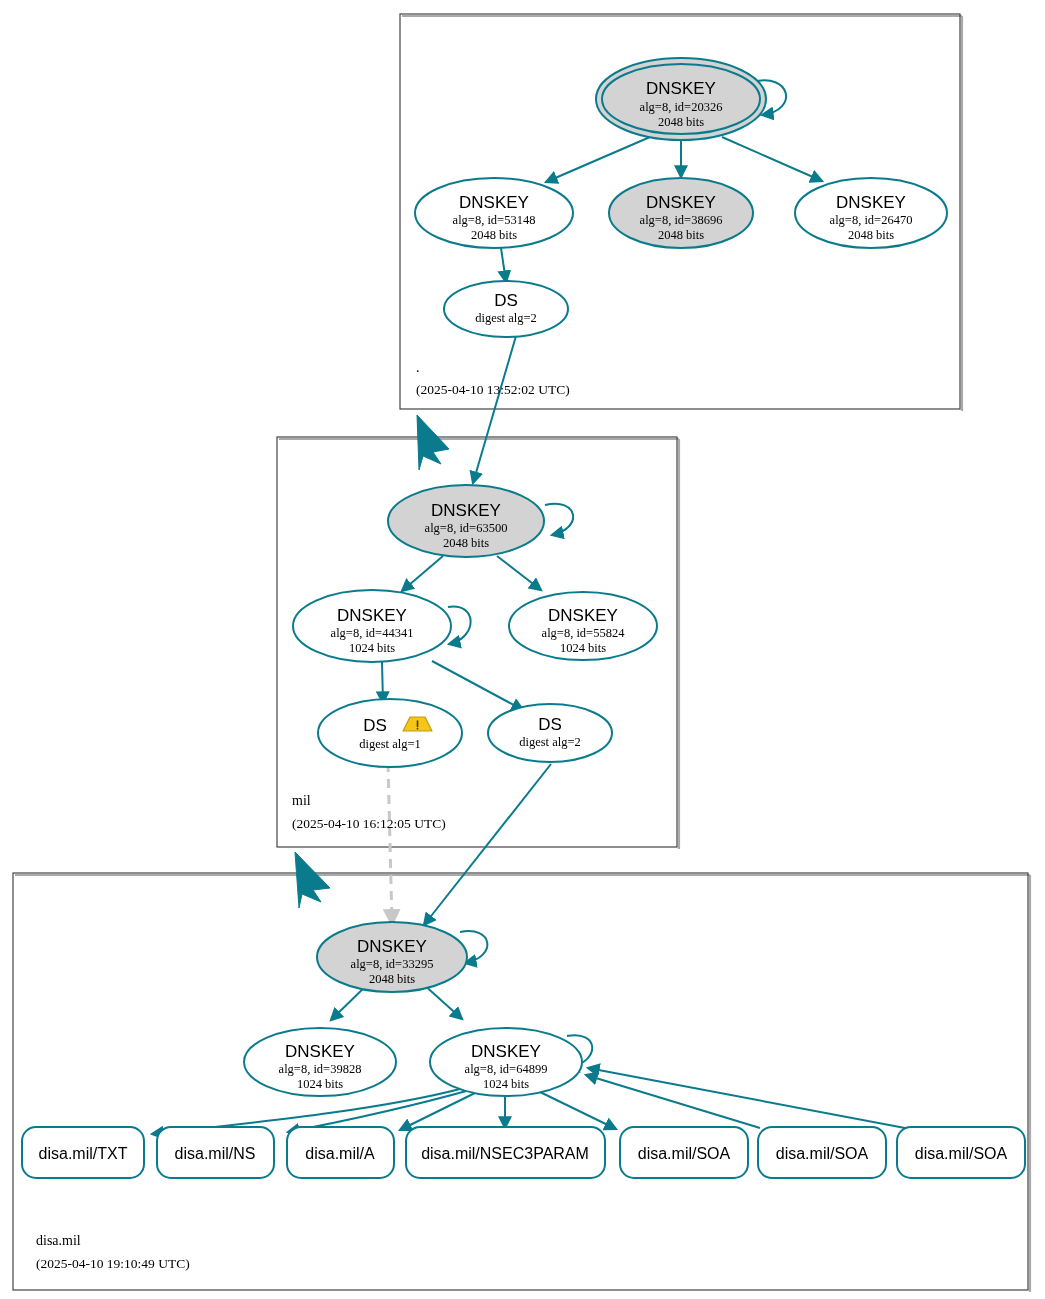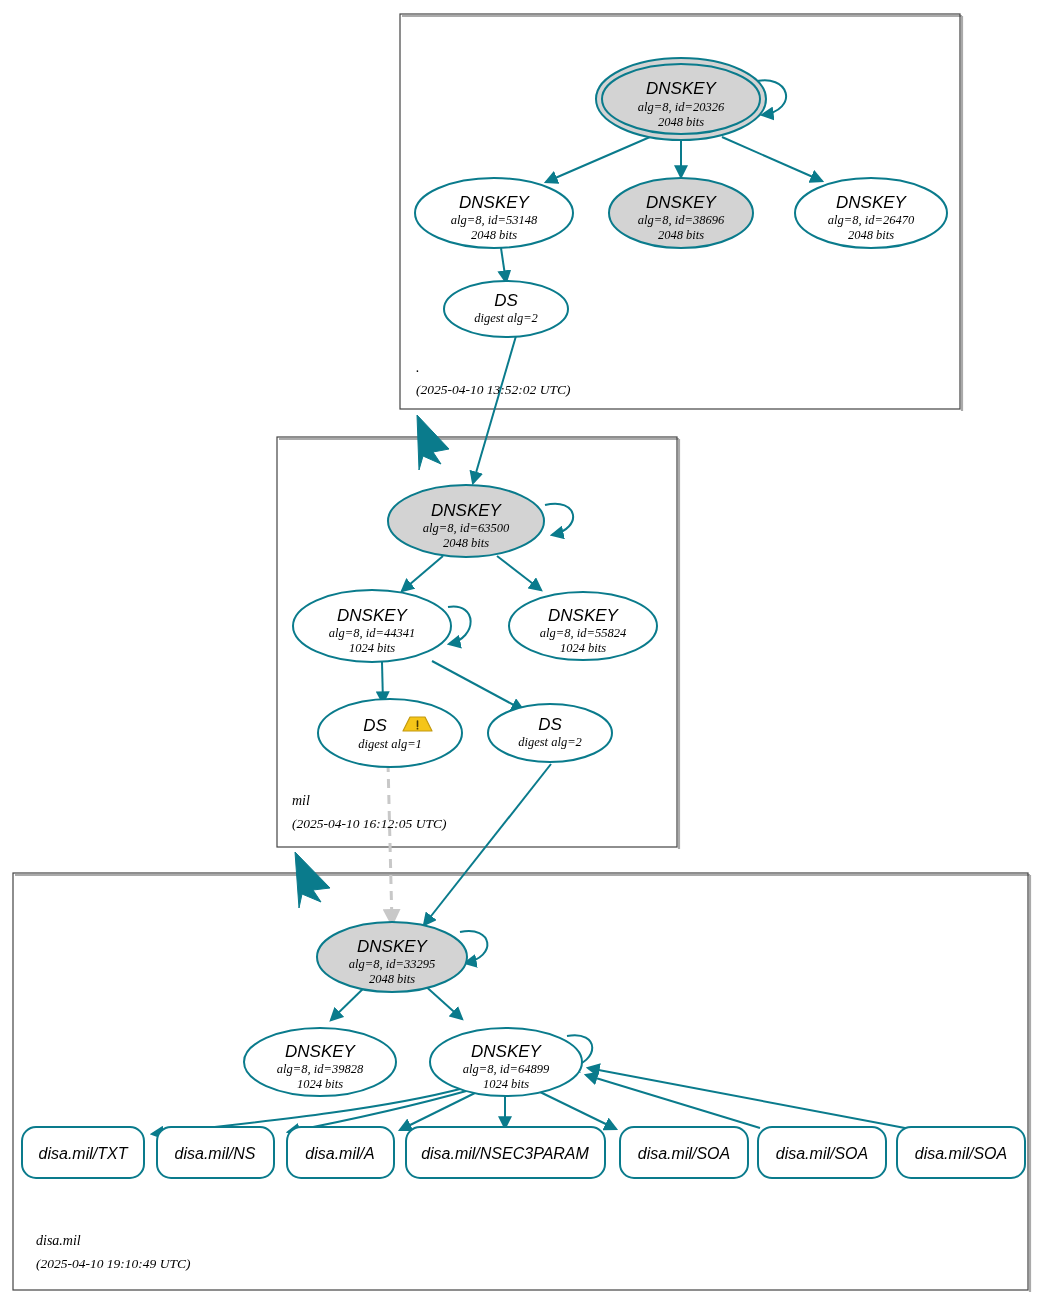--- a/index.html
+++ b/index.html
@@ -7,21 +7,20 @@
     padding: 0;
     background: #ffffff;
   }
   #canvas {
     position: relative;
     width: 1045px;
     height: 1299px;
     background: #ffffff;
     font-family: "Liberation Sans", sans-serif;
     overflow: hidden;
-    font-style: italic;
   }
   svg#diagram {
     position: absolute;
     left: 0;
     top: 0;
     width: 1045px;
     height: 1299px;
   }
   .zone-box {
     fill: none;

